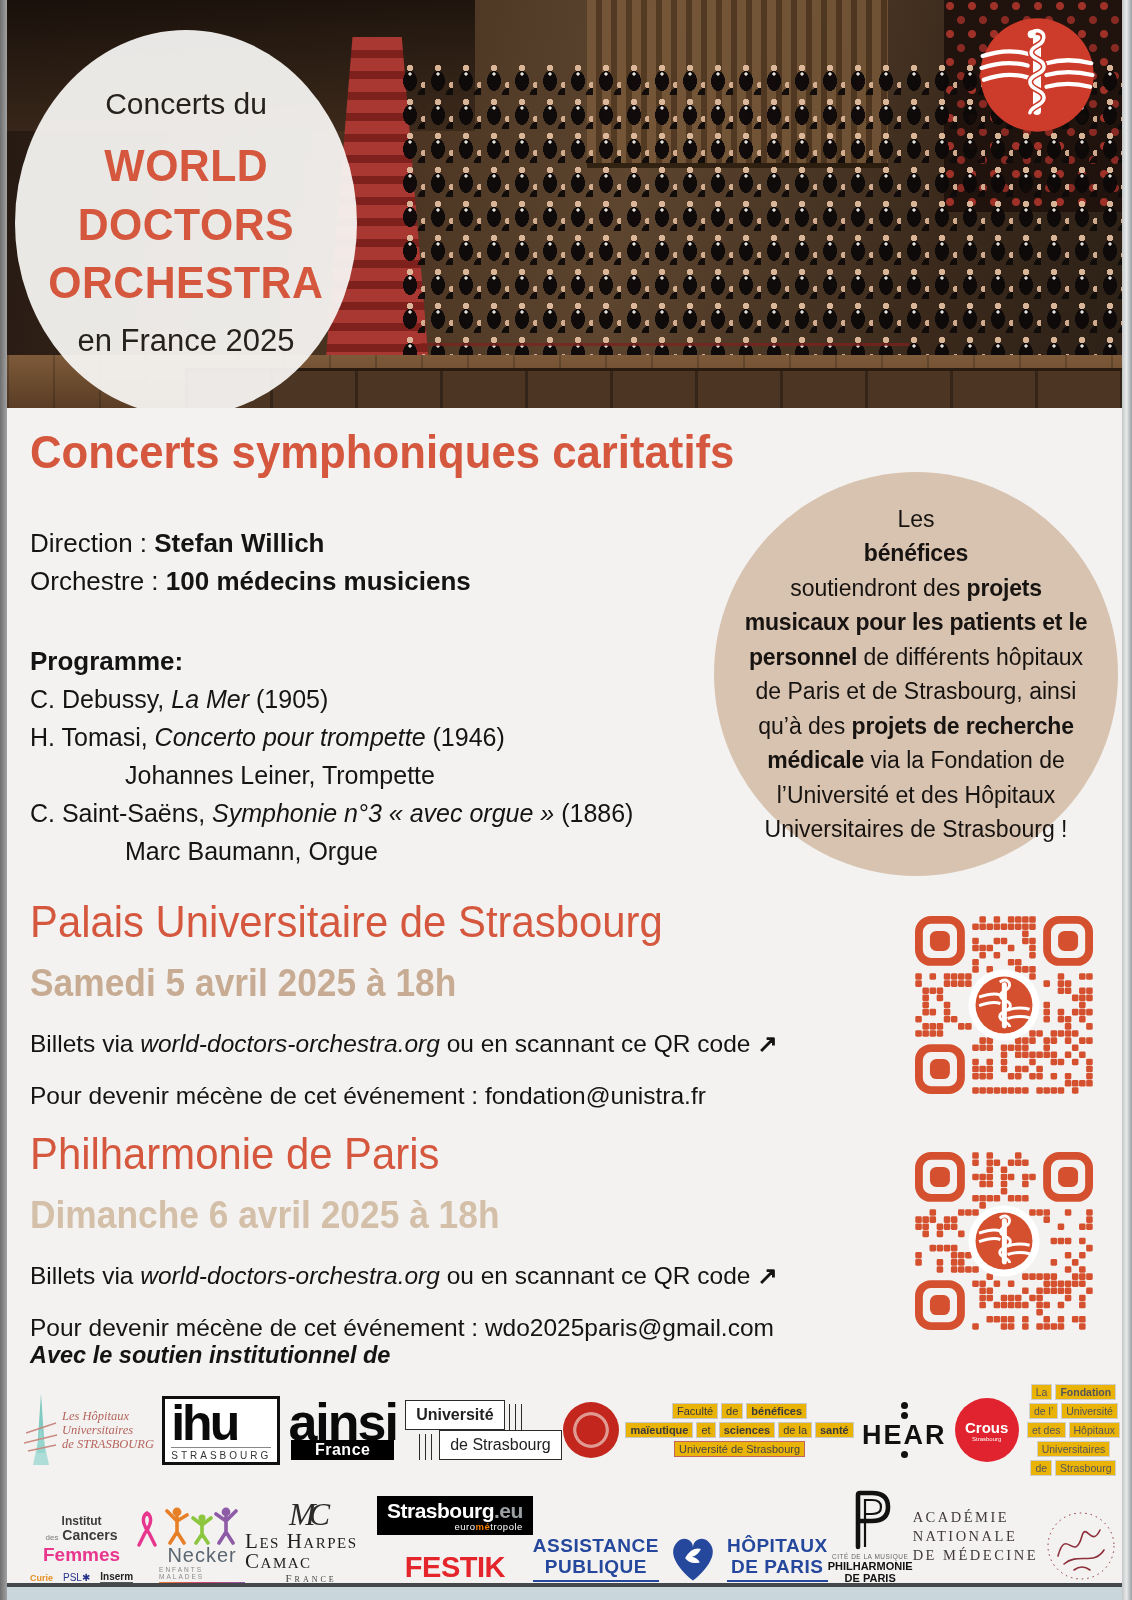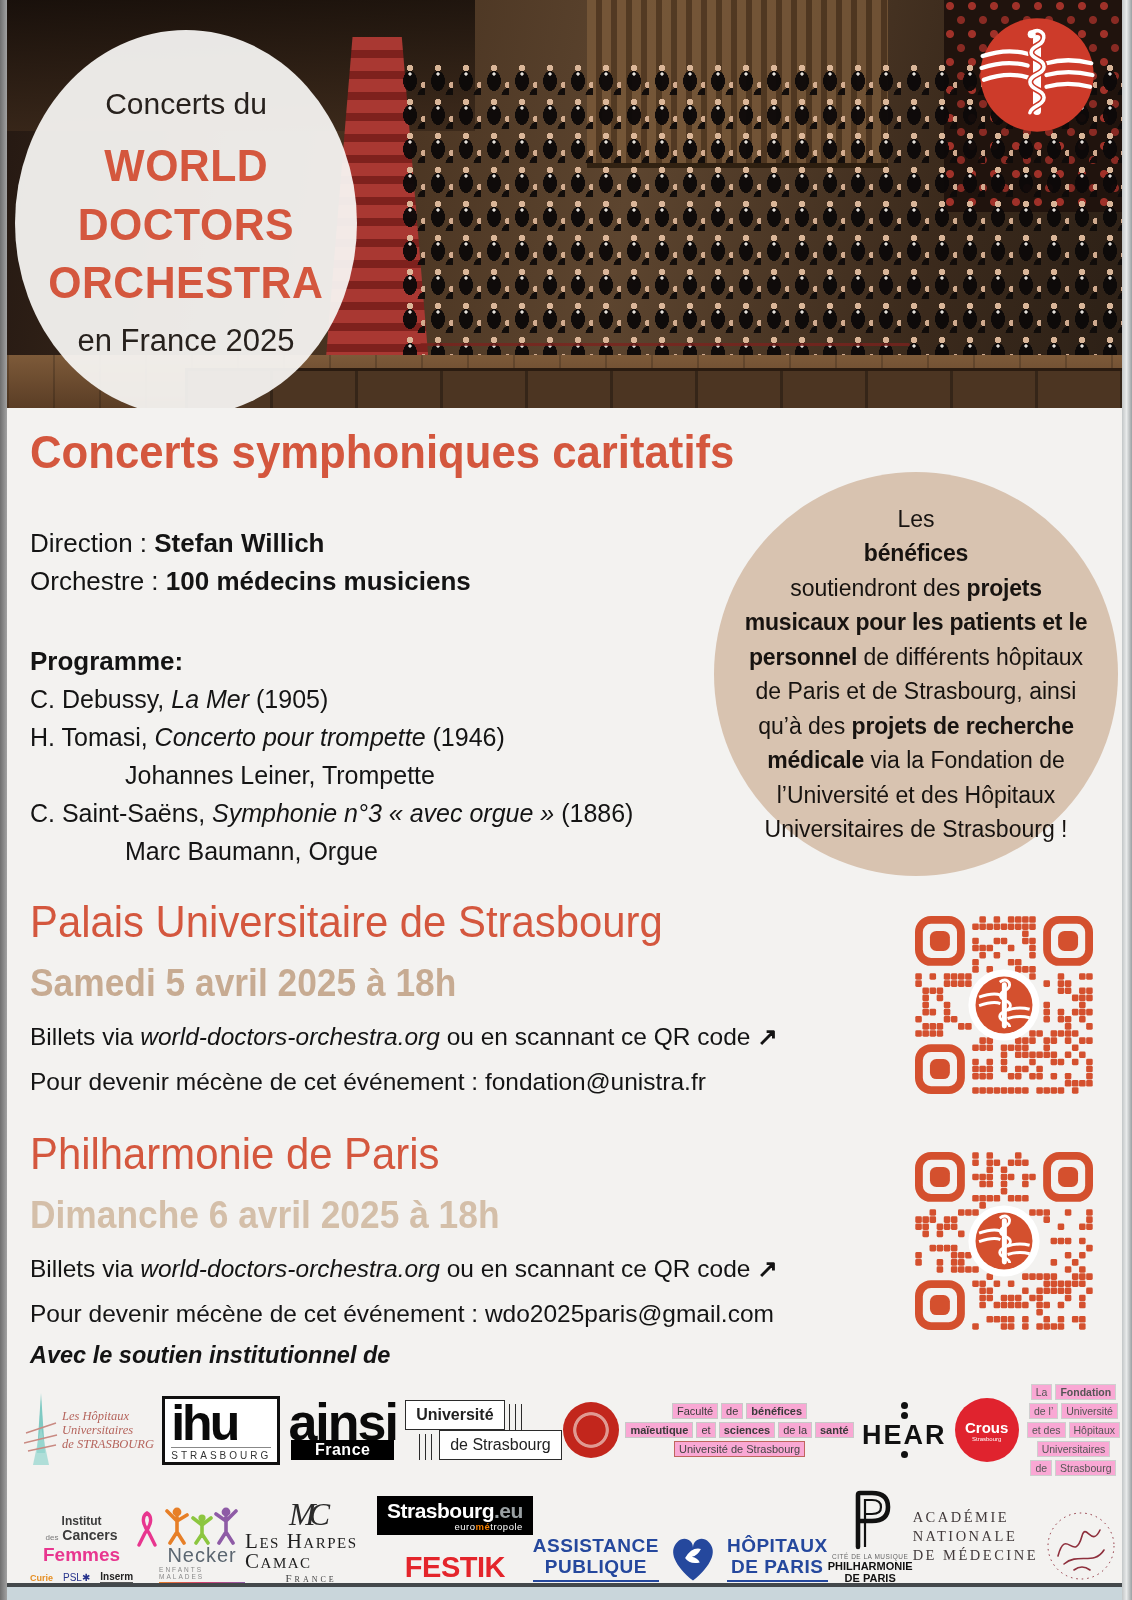--- a/index.html
+++ b/index.html
@@ -45,21 +45,21 @@
   .benefits{position:absolute;left:714px;top:472px;width:404px;height:404px;border-radius:50%;background:#d8c3b0;display:flex;flex-direction:column;justify-content:center;text-align:center;color:#171310;font-size:23px;line-height:34.5px;padding:0 24px;box-sizing:border-box;z-index:2}
   .benefits b{letter-spacing:-.2px}
 
   .event{position:absolute;left:30px;width:870px;color:#141414}
   .event.e1{top:896px}
   .event.e2{top:1128px}
   .venue{font-size:45px;font-weight:normal;color:#d4573e;white-space:nowrap}
   .date{font-size:38px;font-weight:bold;margin-top:14px;white-space:nowrap}
   .e1 .date{color:#c7ab92}
   .e2 .date{color:#d4bfa9}
-  .eline{font-size:24.5px;margin-top:17px}
+  .eline{font-size:24.5px;margin-top:24px}
   .eline .site{font-style:italic}
   .eline .arrow{font-weight:bold}
 
   .qr{position:absolute;width:178px;height:178px;z-index:3}
   .qr1{left:915px;top:916px}
   .qr2{left:915px;top:1152px}
 
   
   .sponsors-heading{position:absolute;left:30px;top:1342px;font-style:italic;font-weight:bold;font-size:23.5px;color:#141414}
   .row1{position:absolute;left:24px;top:1380px;width:1096px;height:100px;display:flex;align-items:center;justify-content:space-between;z-index:2}
@@ -75,21 +75,21 @@
   .ircad .bar{background:#000;color:#fff;font-weight:bold;font-size:16px;padding:1px 24px;margin-top:-4px;letter-spacing:.5px}
   .uds{position:relative;width:150px;height:64px}
   .uds .bx{position:absolute;border:1.5px solid #2b2b2b;background:#fff;font-size:16px;padding:5px 10px;white-space:nowrap;color:#222}
   .uds .bx1{left:0;top:2px;font-weight:bold}
   .uds .bx2{left:34px;top:32px}
   .uds .lines{position:absolute;width:16px;height:26px;background:repeating-linear-gradient(90deg,#2b2b2b 0 1.5px,rgba(0,0,0,0) 1.5px 6px)}
   .fac{flex-direction:row;gap:6px;align-items:center}
   .fac .seal{width:56px;height:56px;border-radius:50%;background:radial-gradient(circle,#c2261c 0 36%,#e09a92 38% 44%,#c2261c 46% 74%,#a81e15 76% 100%);flex:none}
   .wgrid{display:flex;flex-direction:column;gap:3px}
   .wrow{display:flex;gap:3px;justify-content:center}
-  .wbox{border:1px solid #c9c9c9;background:#f9a8d4;color:#3a3a3a;font-size:11px;padding:1px 4px;white-space:nowrap}
+  .wbox{border:1px solid #c9c9c9;background:#eab308;color:#3a3a3a;font-size:11px;padding:1px 4px;white-space:nowrap}
   .wbox.b{font-weight:bold}
   .wbox.red{border-color:#c0655e;color:#444}
   .hear{gap:3px}
   .hear .dot{width:7px;height:7px;border-radius:50%;background:#111}
   .hear .word{font-size:27px;font-weight:800;letter-spacing:2px;color:#111;line-height:26px}
   .crous{width:64px;height:64px;border-radius:50%;background:#e0232e;color:#fff;justify-content:center;text-align:center}
   .crous .n{font-size:15px;font-weight:bold}
   .crous .c{font-size:6px}
   .fond .wbox{font-size:10.5px;color:#555;border-color:#cfcfcf}
 

